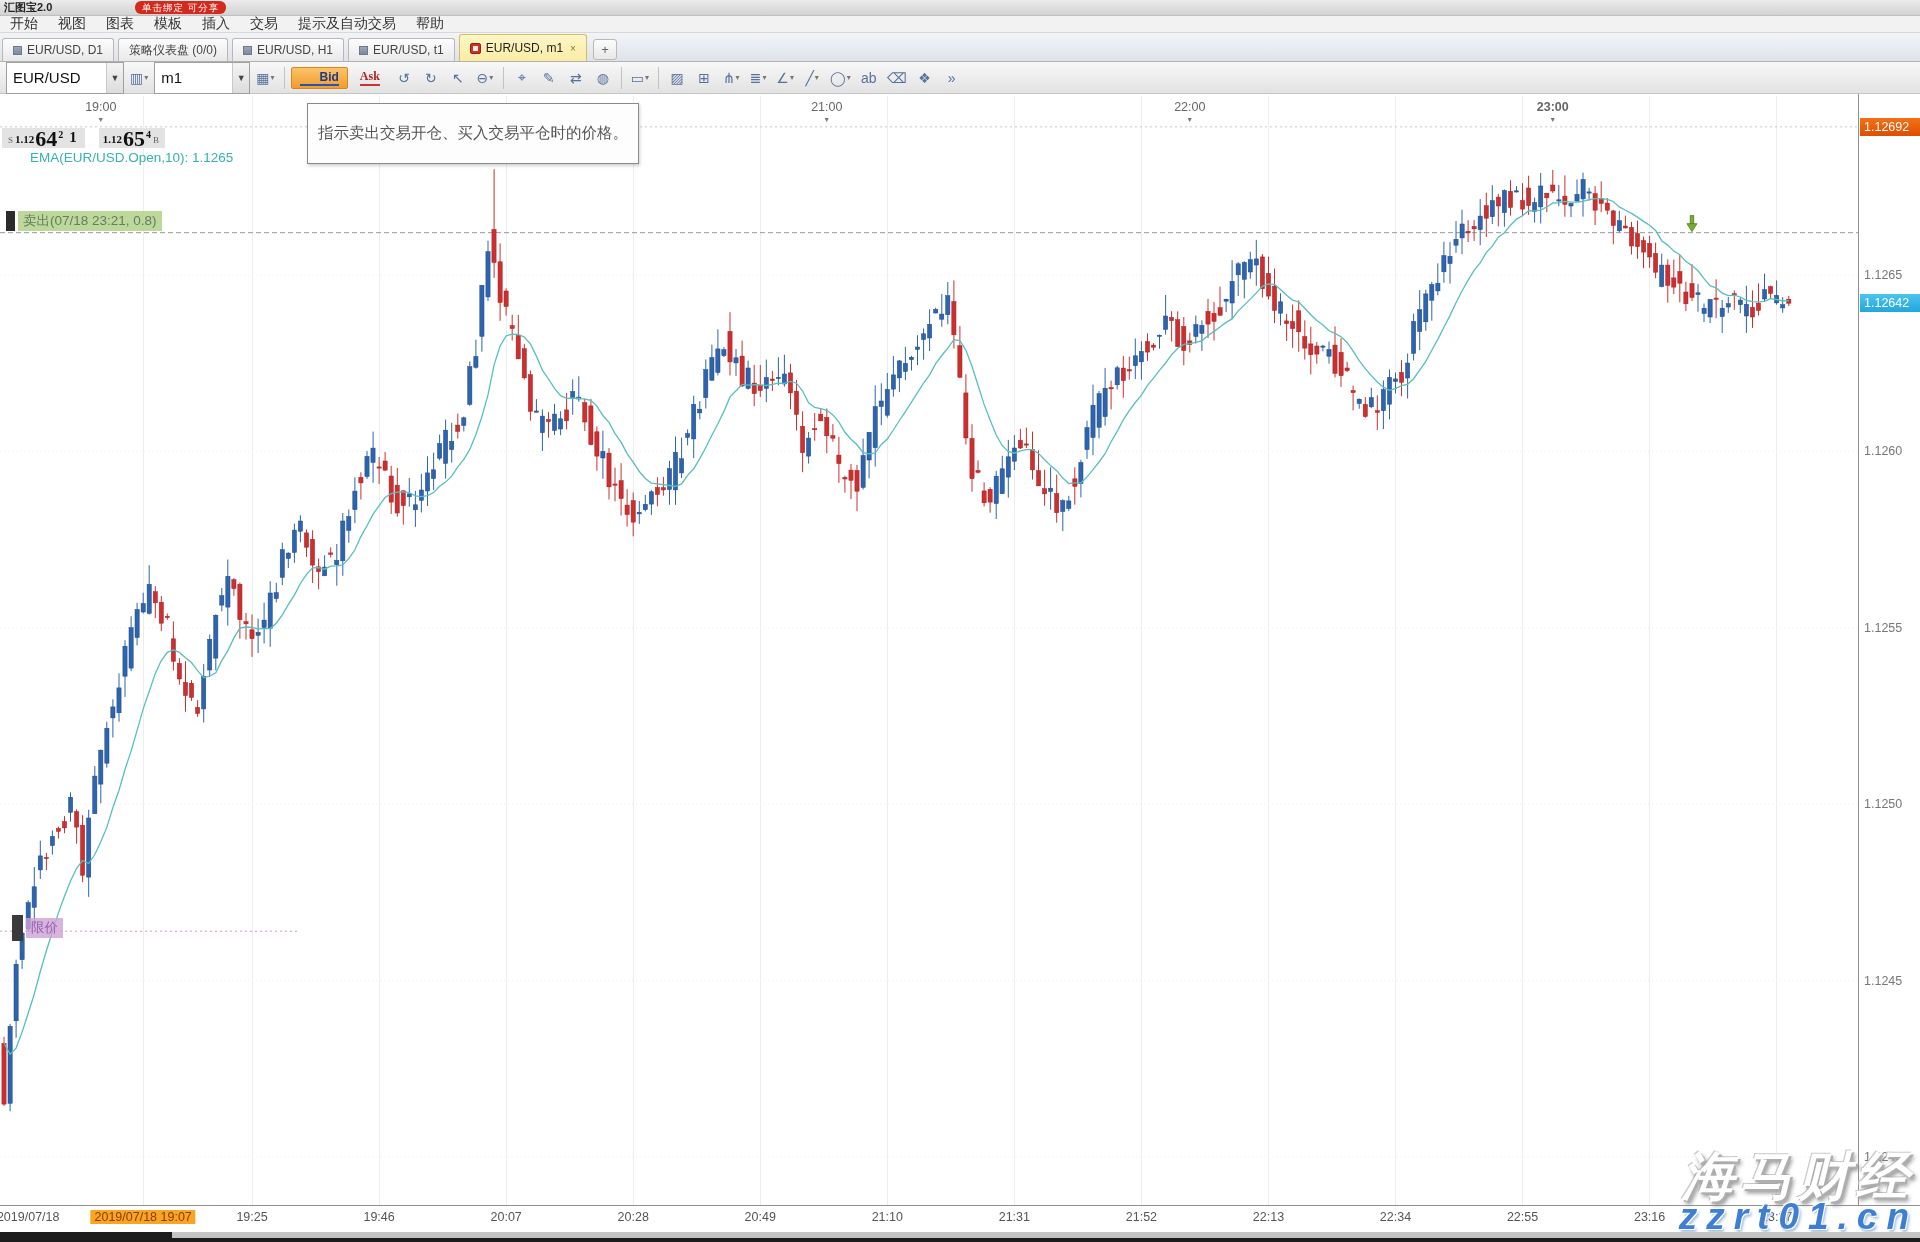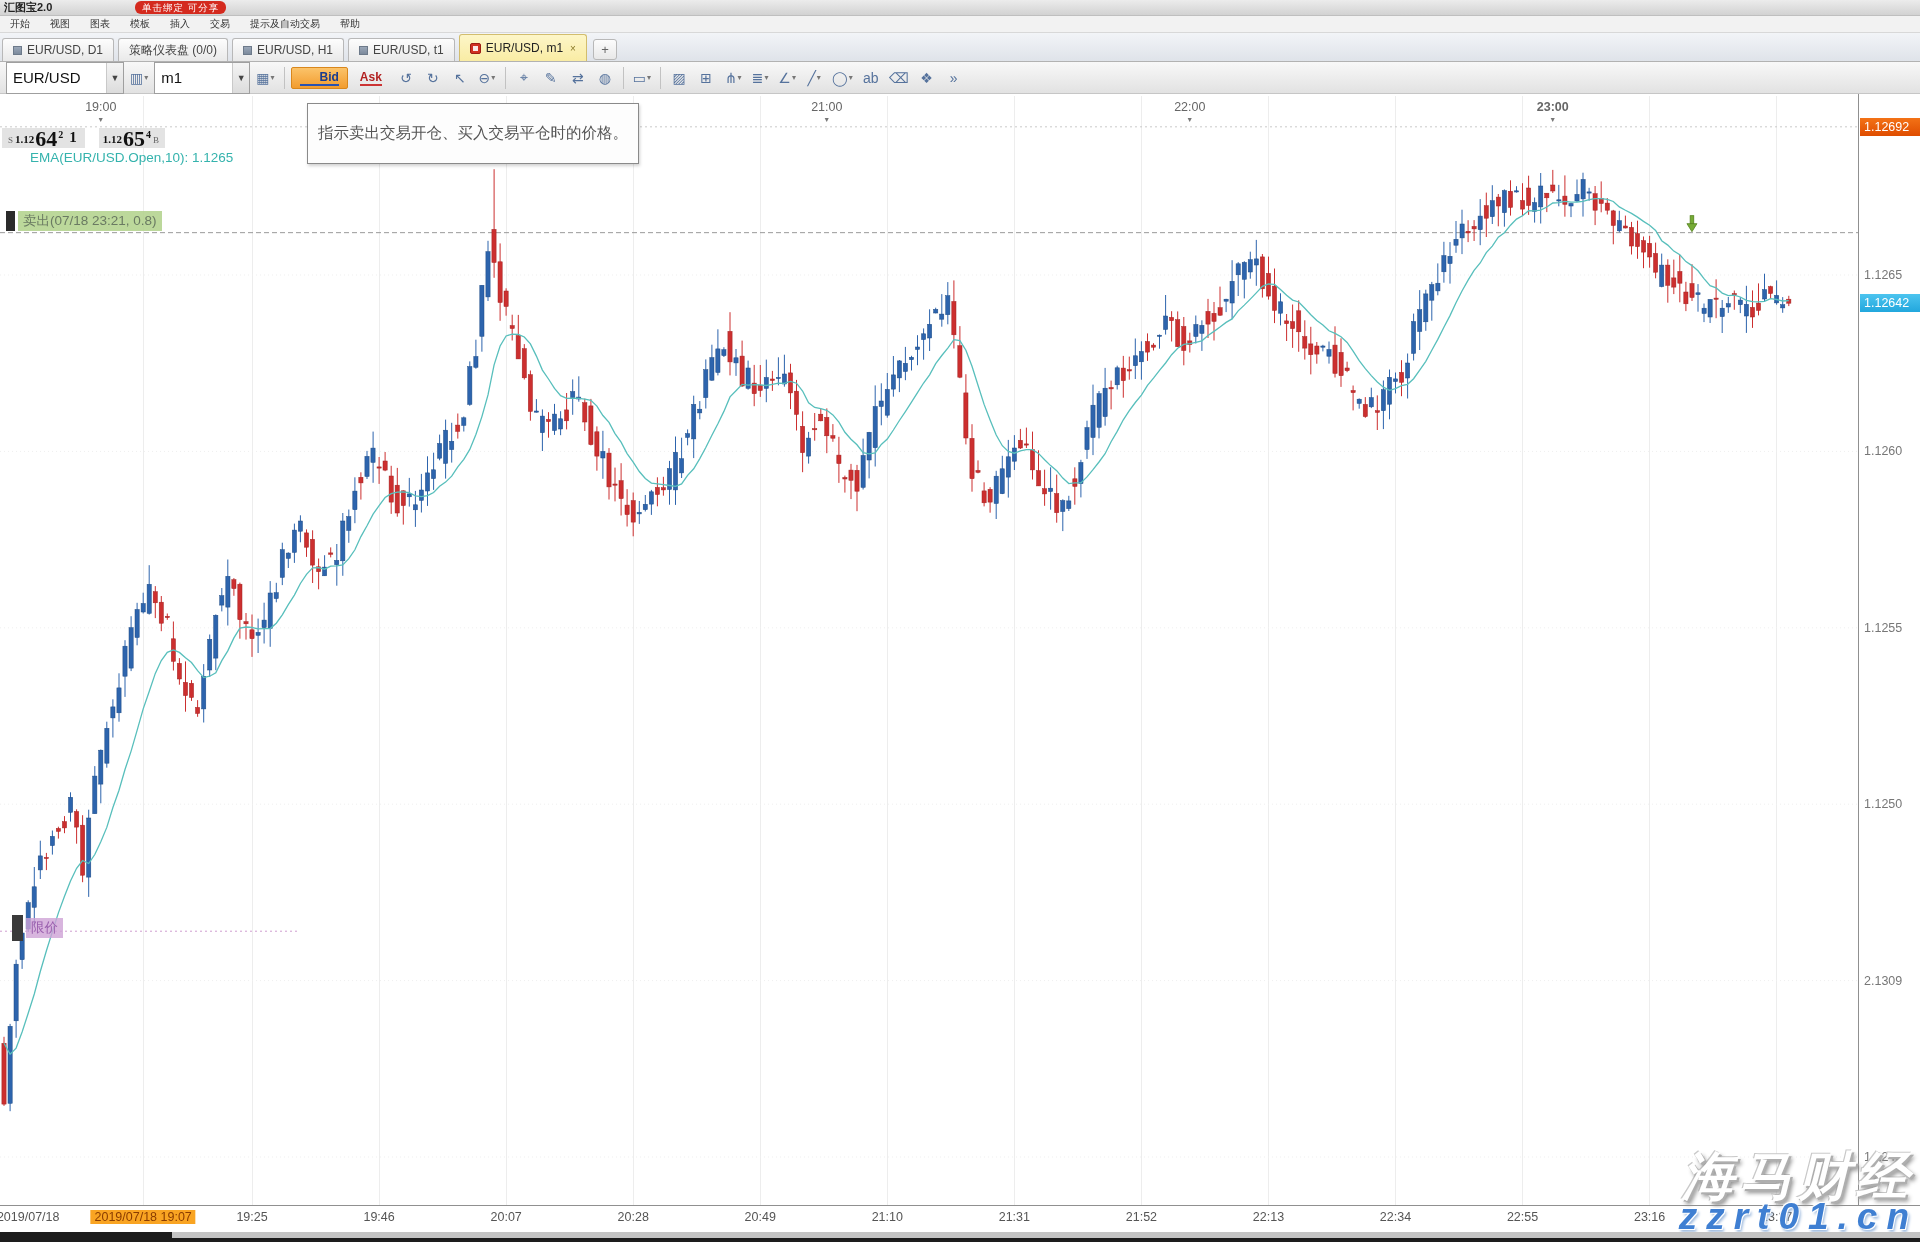--- a/index.html
+++ b/index.html
@@ -10,21 +10,21 @@
   #titlebar { position:absolute; left:0; top:0; width:1920px; height:16px;
     background:linear-gradient(#ececec,#d2d2d2); border-bottom:1px solid #bfbfbf;
     display:flex; align-items:center; font-size:11px; color:#222; }
   #titlebar .ttl { font-weight:bold; padding-left:4px; }
   #title-badge { position:absolute; left:135px; top:1px; height:13px;
     background:#d42a1e; color:#fff; font-size:9.5px; line-height:13px;
     padding:0 7px; border-radius:6px; letter-spacing:1px; }
 
   #menubar { position:absolute; left:0; top:16px; width:1920px; height:17px;
     background:#f2f2f2; border-bottom:1px solid #d8d8d8; display:flex;
-    align-items:center; font-size:10px; color:#333; }
+    align-items:center; font-size:14px; color:#333; }
   .menu-item { padding:0 10px; height:100%; display:flex; align-items:center; cursor:default; }
 
   
   #tabbar { position:absolute; left:0; top:33px; width:1920px; height:29px;
     background:linear-gradient(#f2f4f7,#dfe3e9); border-bottom:1px solid #b2b2b2;
     display:flex; align-items:flex-end; padding-left:2px; }
   .tab { height:23px; display:flex; align-items:center; gap:5px;
     background:linear-gradient(#fdfdfd,#e9e9e9); border:1px solid #b8b8b8;
     border-bottom:none; border-radius:3px 3px 0 0; margin-right:4px;
     padding:0 10px; font-size:12px; color:#444; white-space:nowrap; }
@@ -57,21 +57,21 @@
   .icon-btn { min-width:24px; height:24px; display:flex; align-items:center;
     justify-content:center; font-size:14px; color:#55729c; border:1px solid transparent;
     border-radius:2px; padding:0 2px; }
   .icon-btn .drop { font-size:8px; color:#777; margin-left:1px; }
   .ba-btn { height:22px; padding:0 8px; display:flex; align-items:center;
     font-size:12px; font-weight:bold; border:1px solid transparent; border-radius:2px; }
   #bid-btn { background:linear-gradient(#fbc36a,#f29c2e); border-color:#d9871c;
     color:#1a3c8f; }
   #bid-btn span { border-bottom:2px solid #2a52b0;padding-left:20px; }
   #ask-btn { color:#b22222; }
-  #ask-btn span { border-bottom:2px solid #cc3333; }
+  #ask-btn span { border-bottom:2px solid #cc3333;font-family:Liberation Serif, serif; }
 
   
   #chart-svg { position:absolute; left:0; top:0; }
   .axis-label-top { position:absolute; font-size:12.5px; color:#666; transform:translateX(-50%); }
   .hour-tri { position:absolute; font-size:7px; color:#777; transform:translateX(-50%); }
   .axis-label-bottom { position:absolute; top:1210px; font-size:12.5px; color:#555;
     transform:translateX(-50%); white-space:nowrap; }
   .axis-label-bottom.highlight { background:#f9a422; color:#8a3c00; padding:0 4px; }
   #x-axis-line { position:absolute; left:0; top:1205px; width:1920px; height:1px; background:#909090; }
   #y-axis-line { position:absolute; left:1858px; top:94px; width:1px; height:1112px; background:#909090; }
@@ -861,21 +861,21 @@
     <span class="axis-label-bottom" style="left: 1395.5px;">22:34</span>
     <span class="axis-label-bottom" style="left: 1522.55px;">22:55</span>
     <span class="axis-label-bottom" style="left: 1649.6px;">23:16</span>
     <span class="axis-label-bottom" style="left: 1776.65px;">23:37</span>
   </div>
 <div id="price-axis">
     <span class="price-tick" style="top: 268px;">1.1265</span>
     <span class="price-tick" style="top: 444.4px;">1.1260</span>
     <span class="price-tick" style="top: 620.8px;">1.1255</span>
     <span class="price-tick" style="top: 797.2px;">1.1250</span>
-    <span class="price-tick" style="top: 973.6px;">2.1309</span>
+    <span class="price-tick" style="top: 973.6px;">1.1245</span>
     <span class="price-tick" style="top: 1150px;">1.1240</span>
     <span class="price-badge" id="badge-high" style="top: 117.824px;">1.12692</span>
     <span class="price-badge" id="badge-last" style="top: 294.224px;">1.12642</span>
   </div>
 
 <div id="quote-box">
   <span class="q-chip">
     <span class="q-letter">S</span>
     <span class="q-small">1.12</span>
     <span class="q-big">64</span>

